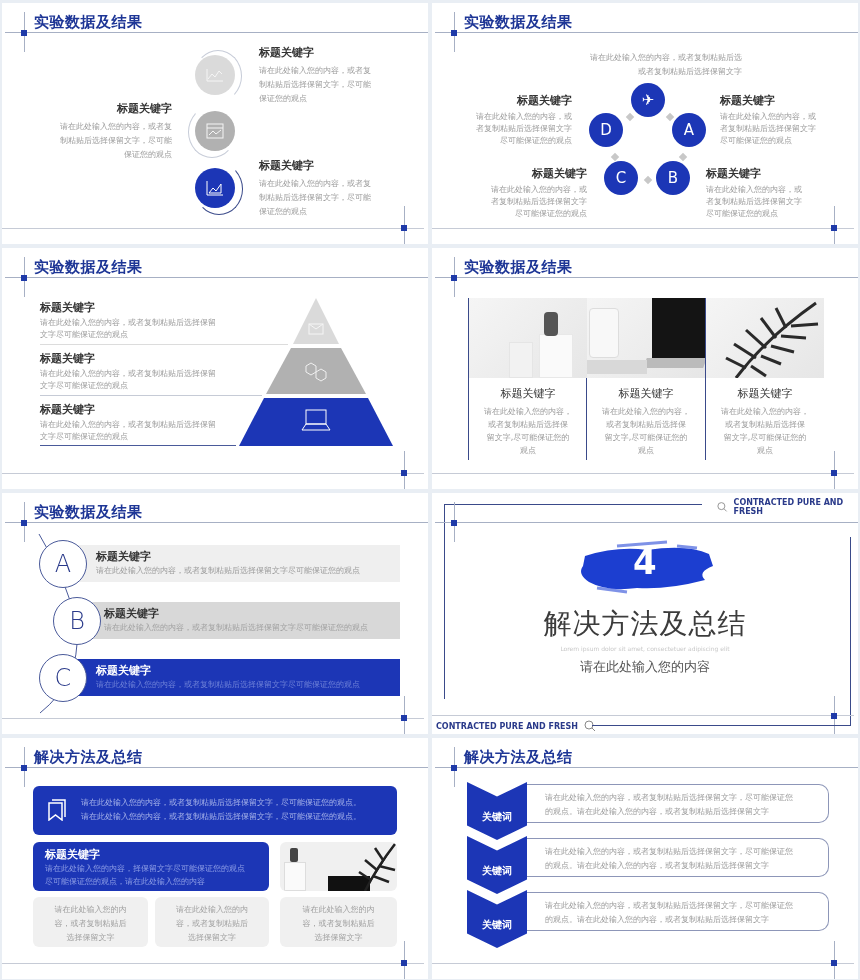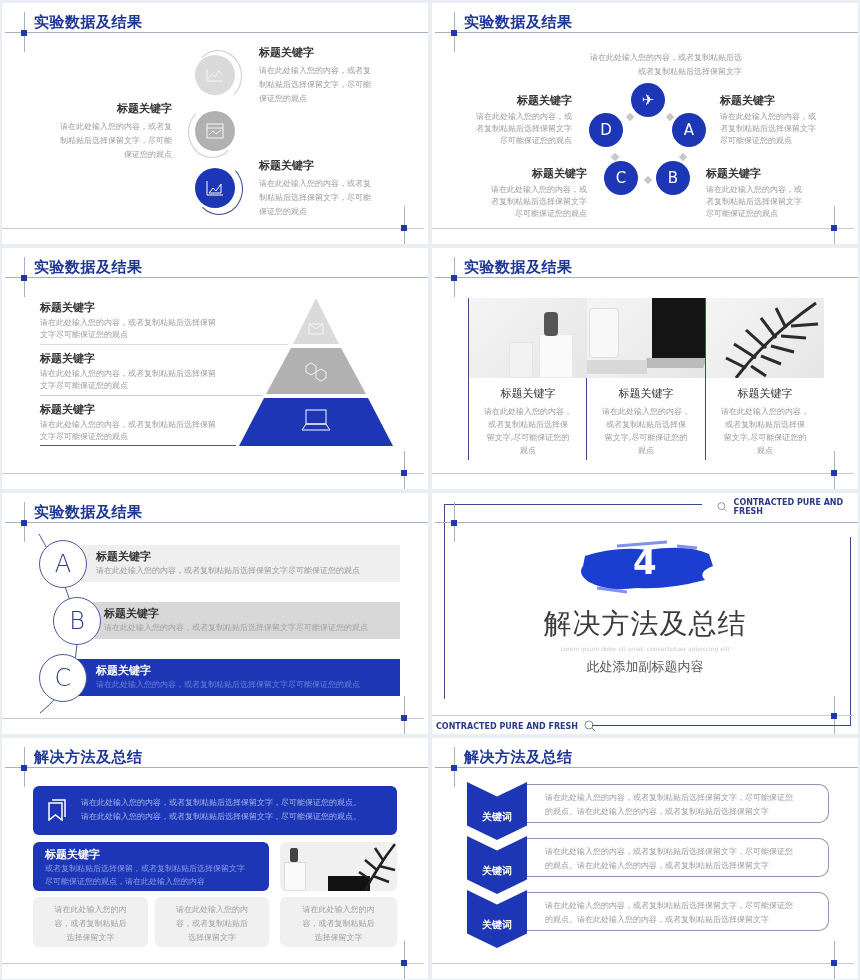--- a/index.html
+++ b/index.html
@@ -350,21 +350,21 @@
     <div style="position:absolute;left:418px;top:44px;width:1px;height:188px;background:#3a4a8a;"></div>
 
     <svg style="position:absolute;left:145px;top:45px;" width="138" height="60" viewBox="0 0 138 60">
       <path d="M8 18 Q40 8 70 12 Q110 6 132 16 L136 28 Q120 34 128 42 Q90 52 60 50 Q30 54 12 44 Q0 36 6 28 Z" fill="#1c3ed0"></path>
       <path d="M40 8 L90 4 M100 8 L120 10 M20 50 L50 54" stroke="#2a4ad8" stroke-width="3" opacity="0.6"></path>
     </svg>
     <div class="big4" style="left:201px;top:49px;">4</div>
 
     <div style="position:absolute;left:0;width:426px;top:112px;text-align:center;font-size:28px;color:#3c3c3c;letter-spacing:1px;">解决方法及总结</div>
     <div style="position:absolute;left:0;width:426px;top:152px;text-align:center;font-size:6px;color:#c8c8c8;">Lorem ipsum dolor sit amet, consectetuer adipiscing elit</div>
-    <div style="position:absolute;left:0;width:426px;top:165px;text-align:center;font-size:13px;color:#555;">此处添加副标题内容</div>
+    <div style="position:absolute;left:0;width:426px;top:165px;text-align:center;font-size:13px;color:#555;">请在此处输入您的内容</div>
 
     <div class="fline" style="top:222px;"></div>
     <div class="fvline"></div>
     <div class="fsq" style="top:220px;"></div>
     <div style="position:absolute;left:4px;top:227px;display:flex;align-items:center;gap:6px;">
       <span style="font-size:8px;font-weight:bold;color:#2a3a8a;">CONTRACTED PURE AND FRESH</span>
       <svg width="12" height="12" viewBox="0 0 12 12">
           <circle cx="5" cy="5" r="4" stroke="#888" fill="none"></circle>
           <path d="M8 8 L11 11" stroke="#888"></path>
         </svg>
@@ -385,21 +385,21 @@
         </svg>
       <div class="p" style="position:absolute;left:48px;top:10px;color:#a8b4ea;line-height:14px;">
         <div>请在此处输入您的内容，或者复制粘贴后选择保留文字，尽可能保证您的观点。</div>
         <div>请在此处输入您的内容，或者复制粘贴后选择保留文字，尽可能保证您的观点。</div>
       </div>
     </div>
 
     <div style="position:absolute;left:31px;top:104px;width:236px;height:49px;background:#1c36b6;border-radius:6px;">
       <div class="h" style="position:absolute;left:12px;top:5px;color:#fff;">标题关键字</div>
       <div class="p" style="position:absolute;left:12px;top:20px;color:#8e9ee6;line-height:13px;">
-        <div>或者复制粘贴后选择保留，或者复制粘贴后选择保留文字</div>
+        <div>请在此处输入您的内容，择保留文字尽可能保证您的观点</div>
         <div>尽可能保证您的观点，请在此处输入您的内容</div>
       </div>
     </div>
 
     <div style="position:absolute;left:278px;top:104px;width:117px;height:49px;background:#f0f0f0;border-radius:6px;overflow:hidden;">
       <div style="position:absolute;left:48px;top:34px;width:42px;height:15px;background:#111;"></div>
       <div style="position:absolute;left:10px;top:6px;width:8px;height:14px;background:#444;border-radius:2px;"></div>
       <div style="position:absolute;left:4px;top:20px;width:22px;height:29px;background:#fafafa;border:1px solid #ddd;"></div>
       <svg width="40" height="49" viewBox="0 0 40 49" style="position:absolute;right:0;top:0;">
           <g stroke="#222" stroke-width="2.5">

